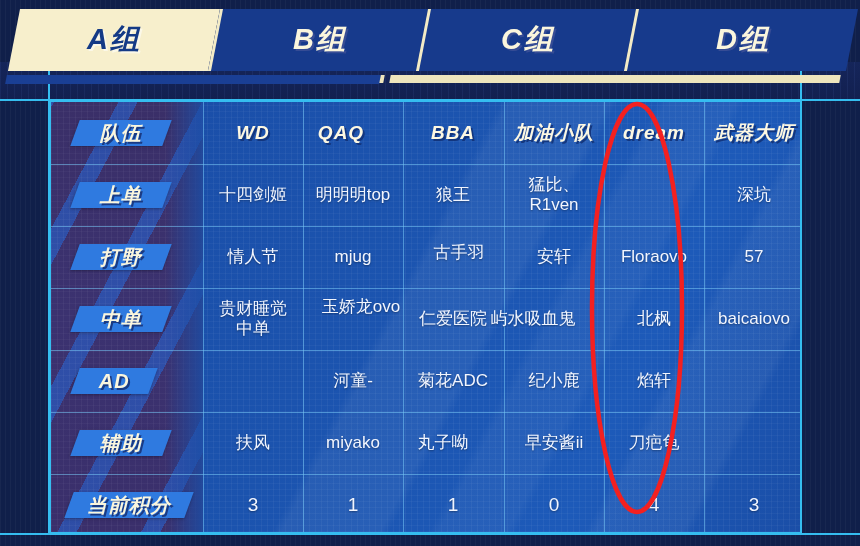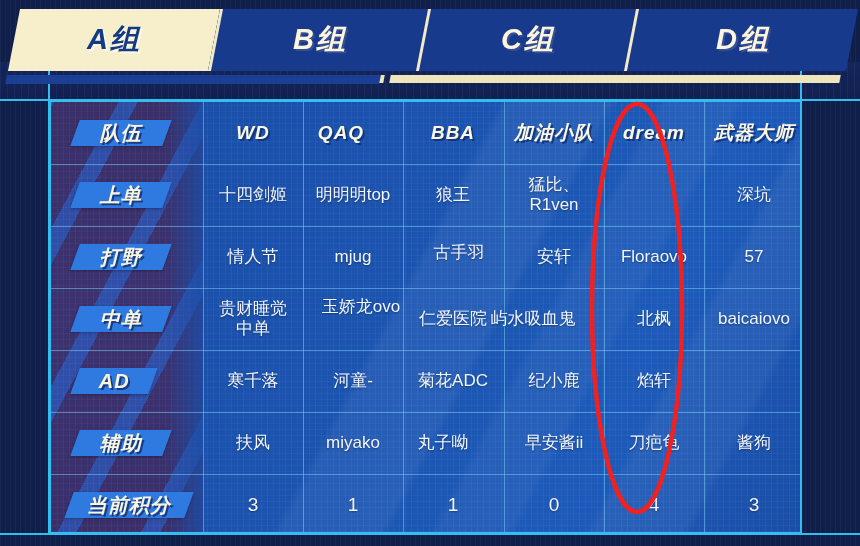--- a/index.html
+++ b/index.html
@@ -255,31 +255,29 @@
         <div class="cell" style="left: 453px; top: 124px; width: 100px; height: 62px;">安轩</div>
         <div class="cell" style="left: 553px; top: 124px; width: 100px; height: 62px;">Floraovo</div>
         <div class="cell" style="left: 653px; top: 124px; width: 100px; height: 62px;">57</div>
         <div class="cell" style="left: 152px; top: 186px; width: 100px; height: 62px;">贵财睡觉
 中单</div>
         <div class="cell" style="left: 252px; top: 174px; width: 100px; height: 62px; margin-left: 8px;">玉娇龙ovo</div>
         <div class="cell" style="left: 352px; top: 186px; width: 100px; height: 62px;">仁爱医院</div>
         <div class="cell" style="left: 432px; top: 186px; width: 100px; height: 62px;">屿水吸血鬼</div>
         <div class="cell" style="left: 553px; top: 186px; width: 100px; height: 62px;">北枫</div>
         <div class="cell" style="left: 653px; top: 186px; width: 100px; height: 62px;">baicaiovo</div>
-        <div class="cell" style="left: 152px; top: 248px; width: 100px; height: 62px;">寒千落</div>
         <div class="cell" style="left: 252px; top: 248px; width: 100px; height: 62px;">河童-</div>
         <div class="cell" style="left: 352px; top: 248px; width: 100px; height: 62px;">菊花ADC</div>
         <div class="cell" style="left: 453px; top: 248px; width: 100px; height: 62px;">纪小鹿</div>
         <div class="cell" style="left: 553px; top: 248px; width: 100px; height: 62px;">焰轩</div>
         <div class="cell" style="left: 152px; top: 310px; width: 100px; height: 62px;">扶风</div>
         <div class="cell" style="left: 252px; top: 310px; width: 100px; height: 62px;">miyako</div>
         <div class="cell" style="left: 352px; top: 310px; width: 80px; height: 62px;">丸子呦</div>
         <div class="cell" style="left: 453px; top: 310px; width: 100px; height: 62px;">早安酱ii</div>
         <div class="cell" style="left: 553px; top: 310px; width: 100px; height: 62px;">刀疤龟</div>
-        <div class="cell" style="left: 653px; top: 310px; width: 100px; height: 62px;">酱狗</div>
         <div class="cell score" style="left: 152px; top: 372px; width: 100px; height: 62px;">3</div>
         <div class="cell score" style="left: 252px; top: 372px; width: 100px; height: 62px;">1</div>
         <div class="cell score" style="left: 352px; top: 372px; width: 100px; height: 62px;">1</div>
         <div class="cell score" style="left: 453px; top: 372px; width: 100px; height: 62px;">0</div>
         <div class="cell score" style="left: 553px; top: 372px; width: 100px; height: 62px;">4</div>
         <div class="cell score" style="left: 653px; top: 372px; width: 100px; height: 62px;">3</div>
       </div>
   </div>
 
   <svg class="annot" viewBox="0 0 753 434">

